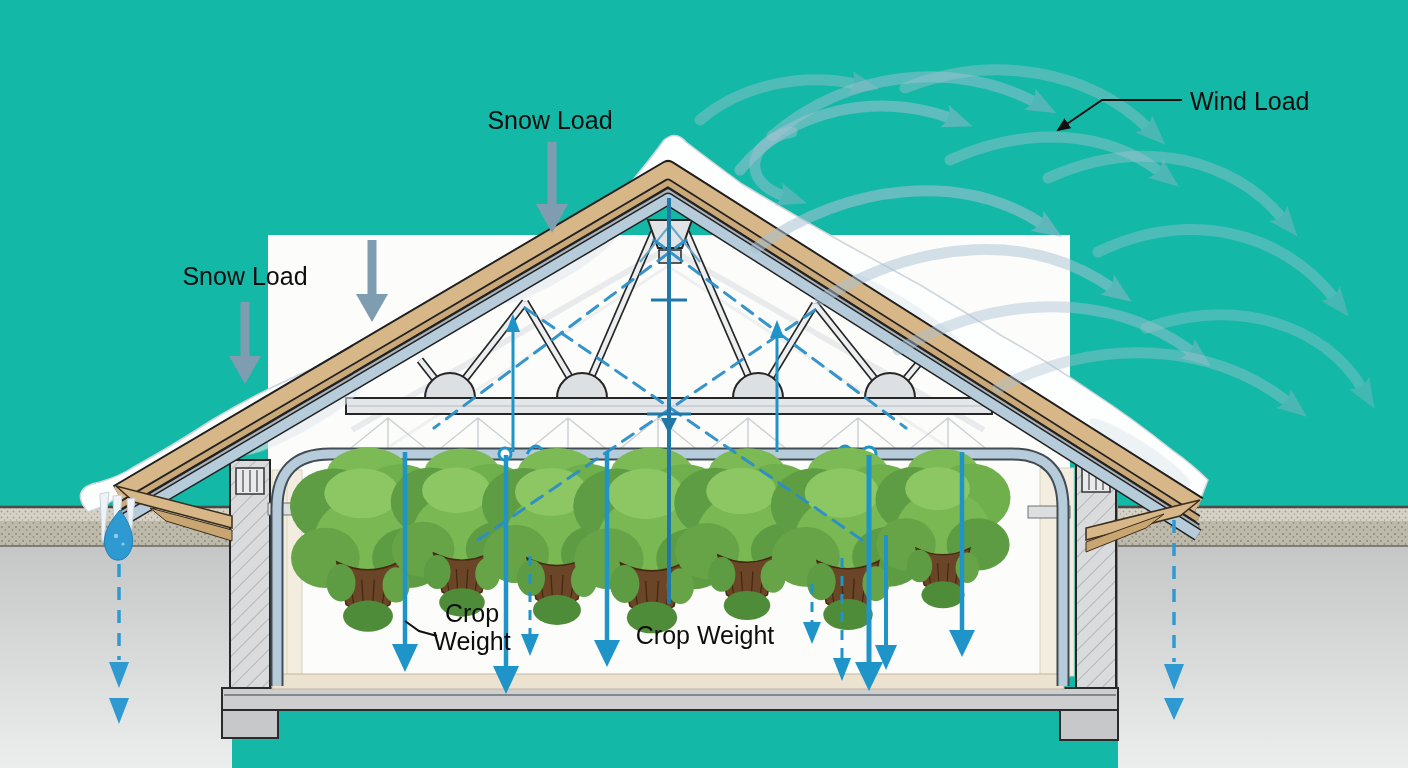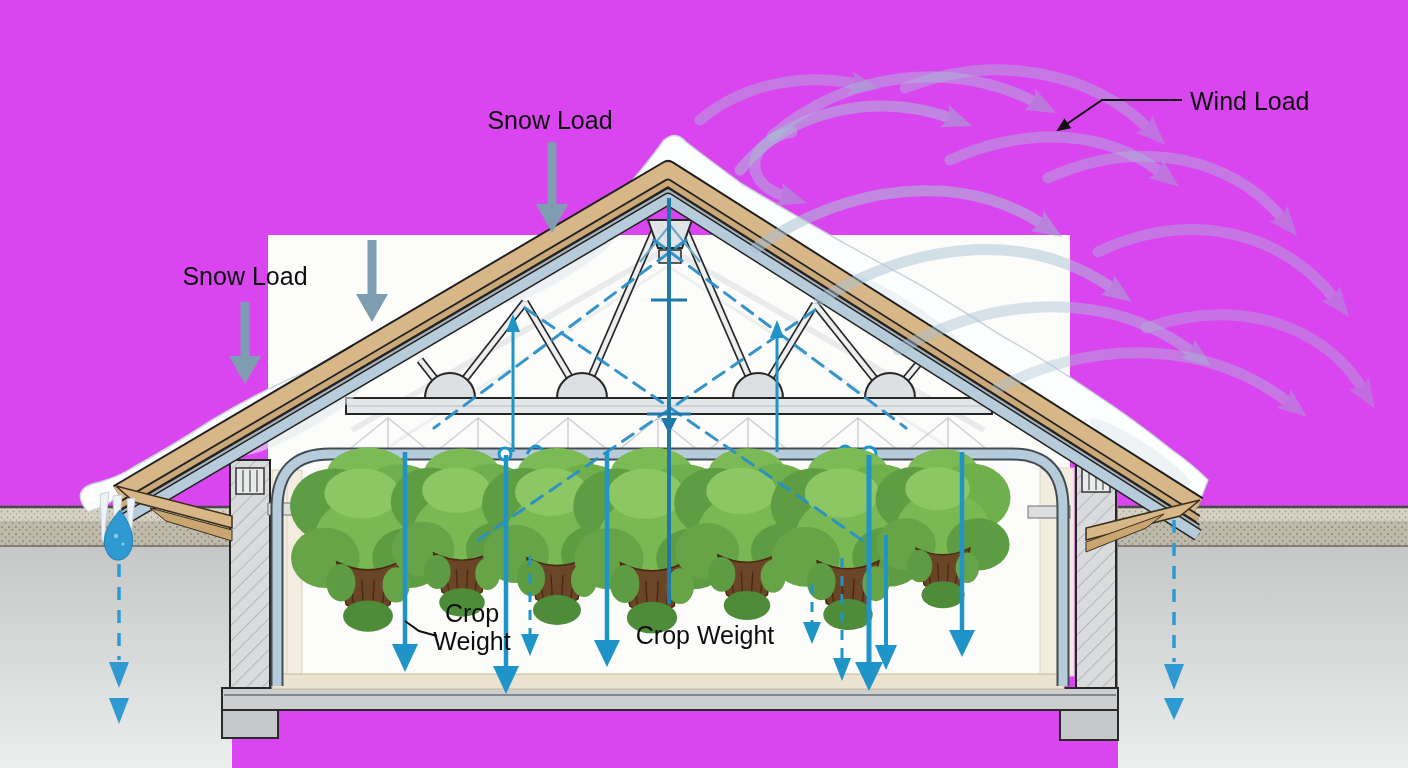--- a/index.html
+++ b/index.html
@@ -1,16 +1,16 @@
 <!DOCTYPE html>
 <html><head>
 <meta charset="utf-8">
 <style>
   html,body{margin:0;padding:0;background:#fff;}
-  .stage{position:relative;width:1408px;height:768px;background:#d946ef;overflow:hidden;
+  .stage{position:relative;width:1408px;height:768px;background:#14b8a6;overflow:hidden;
          font-family:"Liberation Sans","DejaVu Sans",sans-serif;}
   svg{display:block;}
   text.lbl{font-family:"Liberation Sans","DejaVu Sans",sans-serif;font-size:25px;fill:#0d0d0d;}
 </style>
 </head>
 <body>
 
 <div class="stage">
 <svg width="1408" height="768" viewBox="0 0 1408 768" xmlns="http://www.w3.org/2000/svg">
   <defs>

